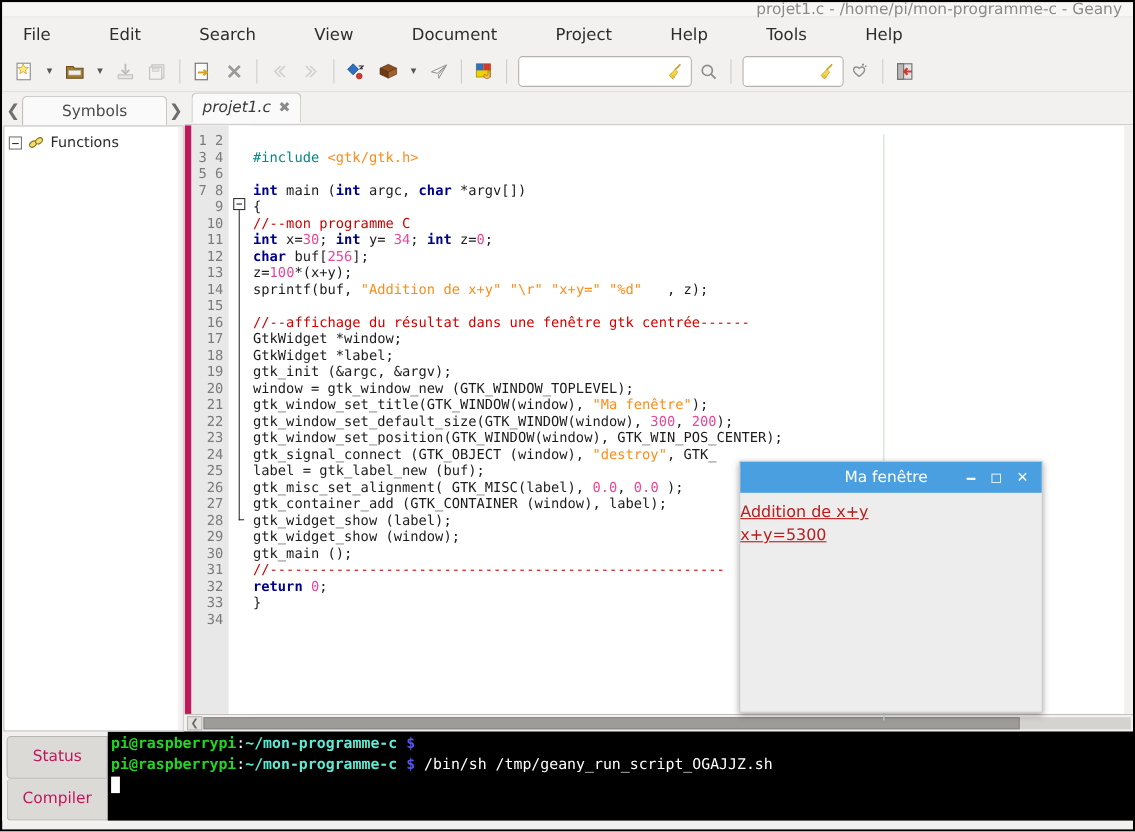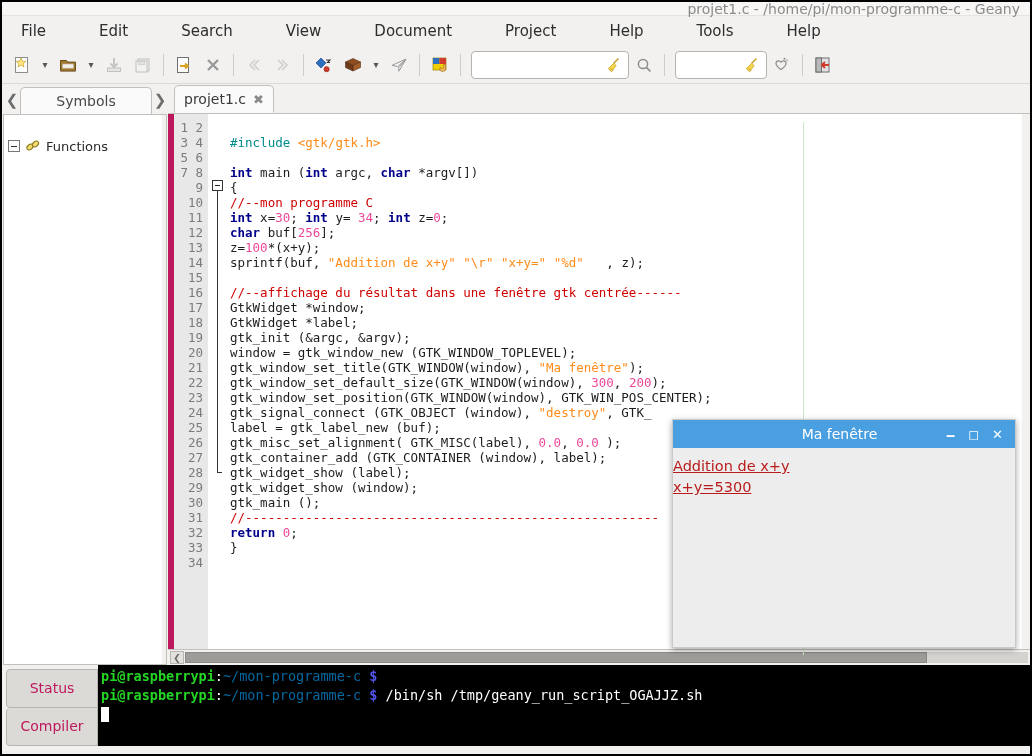--- a/index.html
+++ b/index.html
@@ -120,21 +120,21 @@
     display: flex; align-items: center; justify-content: center;
     font-size: 14px; color: #4a4a4a;
   }
   .sym-tree {
     flex: 1;
     background: #ffffff;
     border: 1px solid #c3c0bc;
     border-top-color: #c3c0bc;
     margin: 0 1px 0 1px;
     overflow: hidden;
-    padding-top: 20px;
+    padding-top: 4px;
     position: relative;
   }
   .tree-row {
     display: flex; align-items: center;
     height: 22px;
     font-size: 13px;
     color: #2b2b2b;
     padding-left: 4px;
   }
   .tree-row.child { padding-left: 30px; }
@@ -158,24 +158,25 @@
   }
 
   
   .editor-wrap {
     flex: 1;
     display: flex; flex-direction: column;
     min-width: 0;
   }
   .ed-tabs {
     height: 30px;
-    display: flex; align-items: flex-end;
+    display: flex; 
     background: #f2f1f0;
     border-bottom: 1px solid #c3c0bc;
     padding-left: 6px;
+    font-style: italic;
   }
   .ed-tab {
     height: 28px;
     background: #fafafa;
     border: 1px solid #c3c0bc;
     border-bottom: 1px solid #fafafa;
     border-radius: 5px 5px 0 0;
     display: flex; align-items: center;
     padding: 0 9px;
     font-size: 14px; color: #3a3a3a;
@@ -290,21 +291,21 @@
   .vscroll-right {
     width: 8px;
     background: #f2f1f0;
     flex: none;
   }
 
   
   .gtk-win {
     position: absolute;
     left: 670px; top: 417px;
-    width: 344px; height: 229px;
+    width: 276px; height: 229px;
     background: #ededed;
     box-shadow: 0 2px 6px rgba(0,0,0,.35);
     border: 1px solid #c9c9c9;
   }
   .gtk-title {
     height: 28px;
     background: #4a9fe0;
     display: flex; align-items: center;
     padding: 0 6px;
     position: relative;
@@ -351,21 +352,21 @@
     background: #000000;
     font-family: "DejaVu Sans Mono", monospace;
     font-size: 13.5px;
     line-height: 19px;
     padding: 2px 0 0 3px;
     color: #ffffff;
     overflow: hidden;
     white-space: pre;
   }
   .t-user { color: #24d624; font-weight: bold; }
-  .t-path { color: #0369a1; font-weight: normal; }
+  .t-path { color: #5eead4; font-weight: bold; }
   .t-dollar { color: #5555f0; font-weight: bold; }
   .t-cmd { color: #ffffff; }
   .cursor {
     display: inline-block;
     width: 8px; height: 15px;
     background: #ffffff;
     vertical-align: -3px;
   }
 </style>
 </head>

